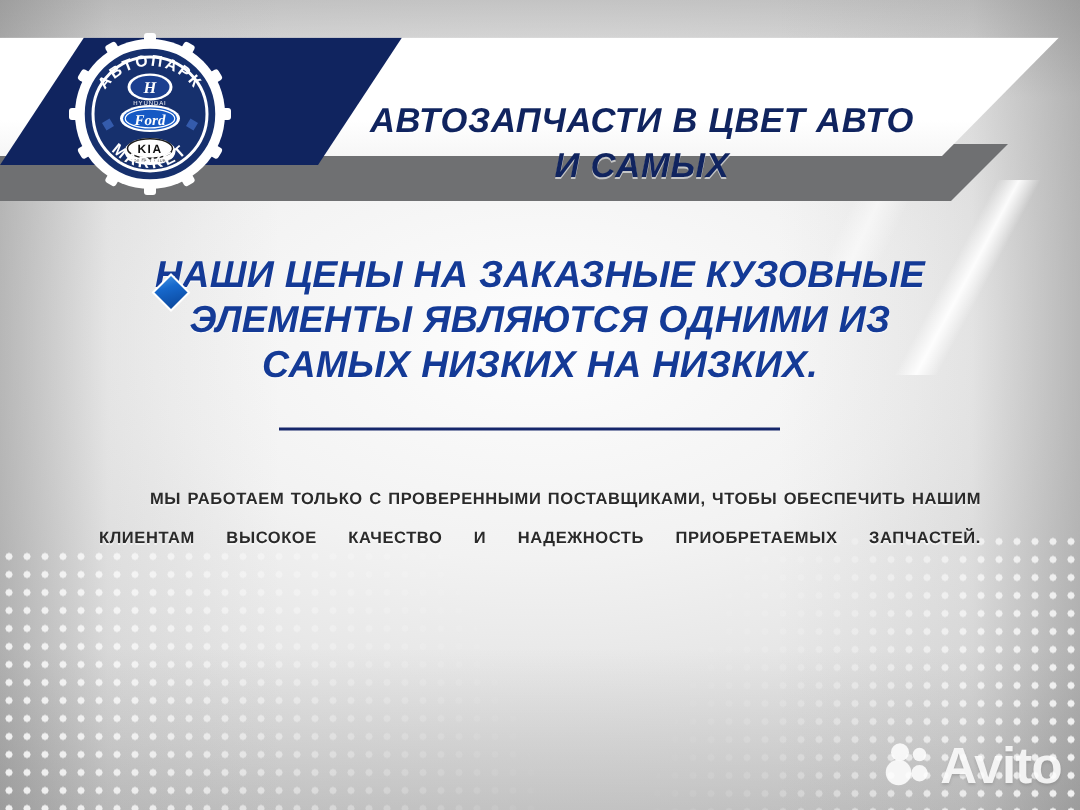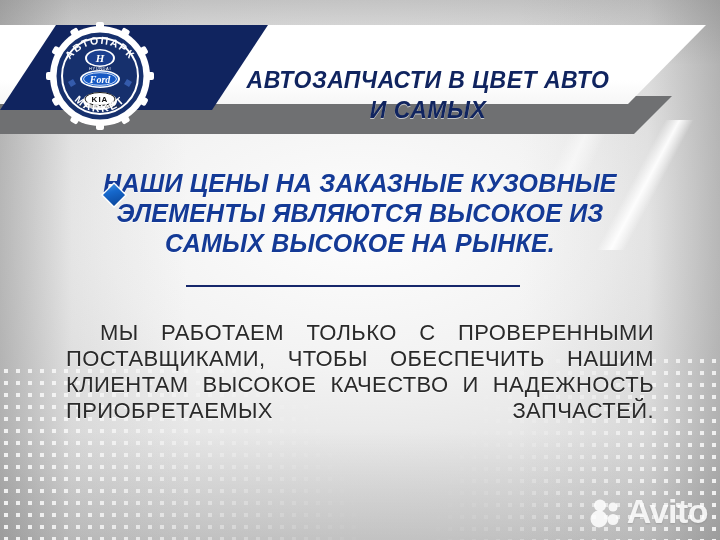--- a/index.html
+++ b/index.html
@@ -110,33 +110,33 @@
   .rule{
     position:absolute;left:186px;top:117px;width:334px;height:0;
     border-top:2px solid #16276b;
   }
 
   
   .body-text{
     position:absolute;left:66px;top:320px;width:588px;
     margin:0;
     color:#2a2a2a;
-    font-weight:normal;
-    font-size:22px;line-height:26px;
+    font-weight:bold;
+    font-size:11px;line-height:26px;
     letter-spacing:.4px;
     text-align:justify;
     text-indent:34px;
     text-shadow:0 1px 0 rgba(255,255,255,.55);
   }
   .body-text::after{content:"";display:inline-block;width:100%;}
 
   
   .avito{
     position:absolute;right:12px;bottom:12px;
-    display:flex;align-items:flex-end;gap:4px;
+    display:flex;align-items:flex-start;gap:4px;
     opacity:.92;
   }
   .avito-mark{display:block;}
   .avito-word{
     color:rgba(255,255,255,.93);
     font-size:34px;line-height:34px;font-weight:bold;
     letter-spacing:-.5px;
     text-shadow:0 1px 2px rgba(110,110,110,.35);
   }
 </style>
@@ -229,22 +229,22 @@
             <stop offset="0%" stop-color="#4f9de8"></stop>
             <stop offset="45%" stop-color="#1668cc"></stop>
             <stop offset="100%" stop-color="#0c4aa0"></stop>
           </linearGradient>
         </defs>
         <polygon points="13,1 25,13 13,25 1,13" fill="url(#dg)" stroke="#ffffff" stroke-width="1.4"></polygon>
       </svg>
     </div>
     <h1 class="heading">
       <span>НАШИ ЦЕНЫ НА ЗАКАЗНЫЕ КУЗОВНЫЕ</span>
-      <span>ЭЛЕМЕНТЫ ЯВЛЯЮТСЯ ВЫСОКОЕ ИЗ</span>
-      <span>САМЫХ ВЫСОКОЕ НА РЫНКЕ.</span>
+      <span>ЭЛЕМЕНТЫ ЯВЛЯЮТСЯ ОДНИМИ ИЗ</span>
+      <span>САМЫХ НИЗКИХ НА НИЗКИХ.</span>
     </h1>
     <div class="rule"></div>
   </div>
 
   <p class="body-text">МЫ РАБОТАЕМ ТОЛЬКО С ПРОВЕРЕННЫМИ ПОСТАВЩИКАМИ, ЧТОБЫ ОБЕСПЕЧИТЬ НАШИМ КЛИЕНТАМ ВЫСОКОЕ КАЧЕСТВО И НАДЕЖНОСТЬ ПРИОБРЕТАЕМЫХ ЗАПЧАСТЕЙ.</p>
 
   <div class="avito">
     <svg class="avito-mark" width="34" height="30" viewBox="0 0 34 30" xmlns="http://www.w3.org/2000/svg" aria-hidden="true">
       <circle cx="10" cy="21" r="8.5" fill="rgba(255,255,255,.93)"></circle>
       <circle cx="11" cy="7.5" r="6" fill="rgba(255,255,255,.93)"></circle>

